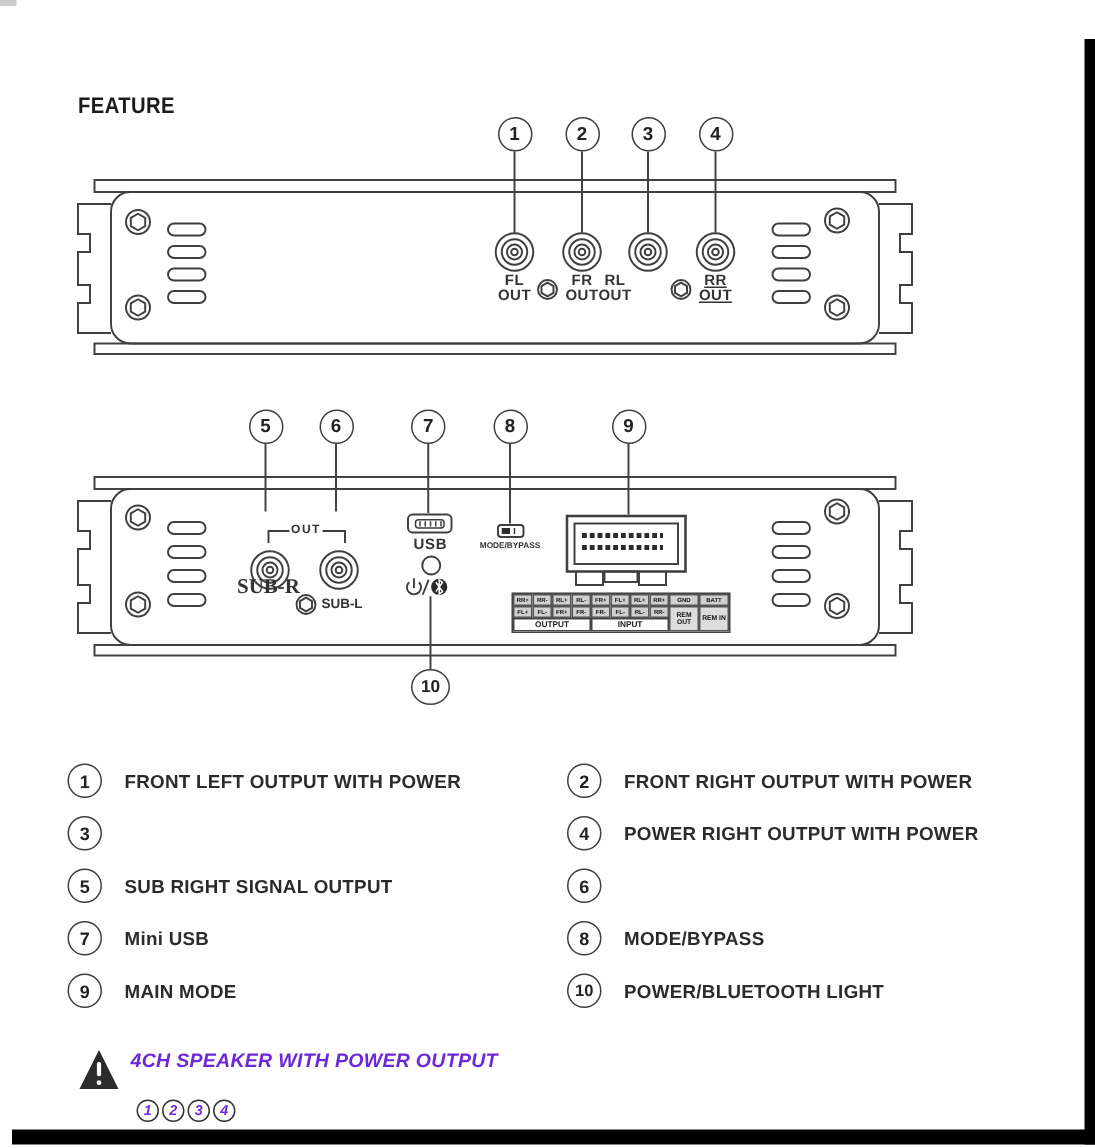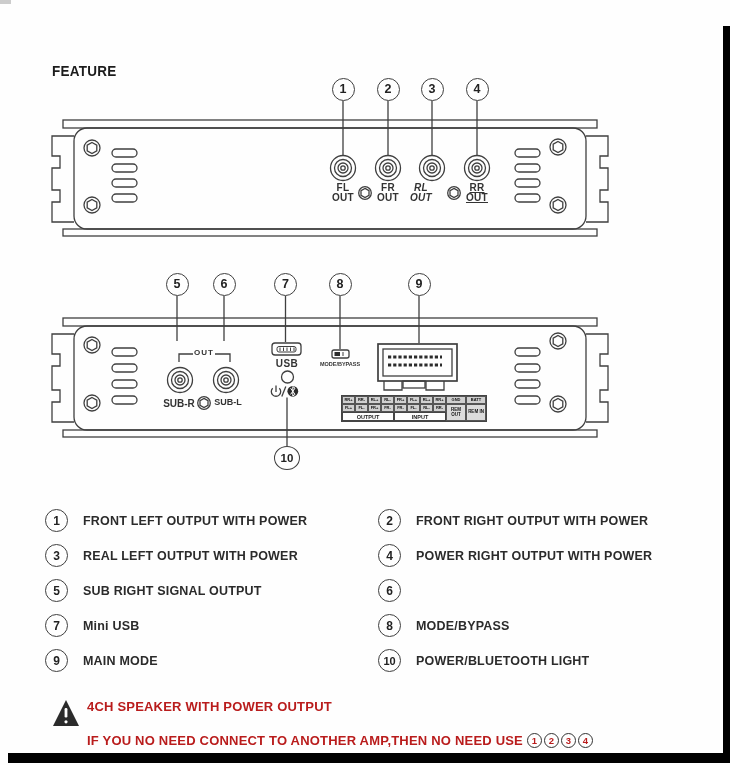--- a/index.html
+++ b/index.html
@@ -37,22 +37,22 @@
          display:flex;align-items:center;justify-content:center;box-sizing:border-box;font-weight:700;}
   
   .legend{position:absolute;left:45px;top:503px;width:655px;display:grid;
           grid-template-columns:333px 1fr;grid-auto-rows:35px;align-items:center;}
   .legend-item{display:flex;align-items:center;gap:15px;}
   .legend-num{width:23px;height:23px;border:1.4px solid #3f3f3f;border-radius:50%;flex:0 0 auto;
               display:flex;align-items:center;justify-content:center;font-size:12px;font-weight:600;
               box-sizing:border-box;}
   .legend-label{font-size:12.5px;font-weight:600;color:#2b2b2b;letter-spacing:.2px;white-space:nowrap;}
   
-  .warn-line{position:absolute;left:87px;font-size:13px;font-weight:600;color:#b91c1c;
-             letter-spacing:.2px;white-space:nowrap;}
+  .warn-line{position:absolute;left:87px;font-size:13px;font-weight:600;color:#6d28d9;
+             letter-spacing:.2px;white-space:nowrap;font-style:italic;}
   .warn-refs{display:inline-flex;gap:2px;margin-left:4px;vertical-align:-3px;}
   .ref-circle{width:15px;height:15px;border:1.3px solid #333;border-radius:50%;display:inline-flex;
               align-items:center;justify-content:center;font-size:9.5px;font-weight:600;box-sizing:border-box;}
   
   .bar{position:absolute;background:#000;}
   .smudge{position:absolute;background:#9a9a9a;opacity:.5;}
 </style>
 </head>
 <body>
 
@@ -191,38 +191,38 @@
   <div class="callout" style="left:465.5px;top:77.5px;">4</div>
 
   <div class="jack-label" style="left:323px;top:183px;">
     <div>FL</div>
       <div>OUT</div>
   </div>
   <div class="jack-label" style="left:368px;top:183px;">
     <div>FR</div>
       <div>OUT</div>
   </div>
-  <div class="jack-label" style="left:401px;top:183px;font-style:italic;">
+  <div class="jack-label" style="left:390px;top:183px;">
     <div>RL</div>
       <div>OUT</div>
   </div>
   <div class="jack-label" style="left:457px;top:183px;text-decoration:underline;">
     <div>RR</div>
       <div>OUT</div>
   </div>
 
   <div class="callout" style="left:165.5px;top:272.5px;">5</div>
   <div class="callout" style="left:212.5px;top:272.5px;">6</div>
   <div class="callout" style="left:274px;top:272.5px;">7</div>
   <div class="callout" style="left:328.5px;top:272.5px;">8</div>
   <div class="callout" style="left:407.5px;top:272.5px;">9</div>
   <div class="callout wide" style="left:274px;top:446px;font-size:11.5px;">10</div>
 
   <div class="mini-label" style="left:192px;top:348px;width:24px;font-size:8px;letter-spacing:1px;">OUT</div>
-  <div class="mini-label" style="left:157px;top:398px;width:44px;font-size:10px;">SUB-R</div>
+  <div class="mini-label" style="left:157px;top:384px;width:44px;font-size:14px;font-family:Liberation Serif, serif;">SUB-R</div>
   <div class="mini-label" style="left:206px;top:397px;width:44px;font-size:9px;">SUB-L</div>
   <div class="mini-label" style="left:271px;top:358px;width:32px;font-size:10px;letter-spacing:.5px;">USB</div>
   <div class="mini-label" style="left:310px;top:361px;width:60px;font-size:5.5px;font-weight:600;">MODE/BYPASS</div>
 
   <div class="tstrip">
     <div class="tcell" style="left:0;top:0;width:13px;height:8px;">RR+</div>
     <div class="tcell" style="left:13px;top:0;width:13px;height:8px;">RR-</div>
     <div class="tcell" style="left:26px;top:0;width:13px;height:8px;">RL+</div>
     <div class="tcell" style="left:39px;top:0;width:13px;height:8px;">RL-</div>
     <div class="tcell" style="left:52px;top:0;width:13px;height:8px;">FR+</div>
@@ -249,21 +249,20 @@
     <div class="legend-item">
       <div class="legend-num">1</div>
       <div class="legend-label">FRONT LEFT OUTPUT WITH POWER</div>
     </div>
     <div class="legend-item">
       <div class="legend-num">2</div>
       <div class="legend-label">FRONT RIGHT OUTPUT WITH POWER</div>
     </div>
     <div class="legend-item">
       <div class="legend-num">3</div>
-      <div class="legend-label">REAL LEFT OUTPUT WITH POWER</div>
     </div>
     <div class="legend-item">
       <div class="legend-num">4</div>
       <div class="legend-label">POWER RIGHT OUTPUT WITH POWER</div>
     </div>
     <div class="legend-item">
       <div class="legend-num">5</div>
       <div class="legend-label">SUB RIGHT SIGNAL OUTPUT</div>
     </div>
     <div class="legend-item">
@@ -282,21 +281,20 @@
       <div class="legend-label">MAIN MODE</div>
     </div>
     <div class="legend-item">
       <div class="legend-num" style="font-size:11px;">10</div>
       <div class="legend-label">POWER/BLUETOOTH LIGHT</div>
     </div>
   </div>
 
   <div class="warn-line" style="top:699px;">4CH SPEAKER WITH POWER OUTPUT</div>
   <div class="warn-line" style="top:733px;display:flex;align-items:center;">
-    <span>IF YOU NO NEED CONNECT TO ANOTHER AMP,THEN NO NEED USE</span>
     <span class="warn-refs">
       <span class="ref-circle">1</span>
       <span class="ref-circle">2</span>
       <span class="ref-circle">3</span>
       <span class="ref-circle">4</span>
     </span>
   </div>
 
 </div>
 

